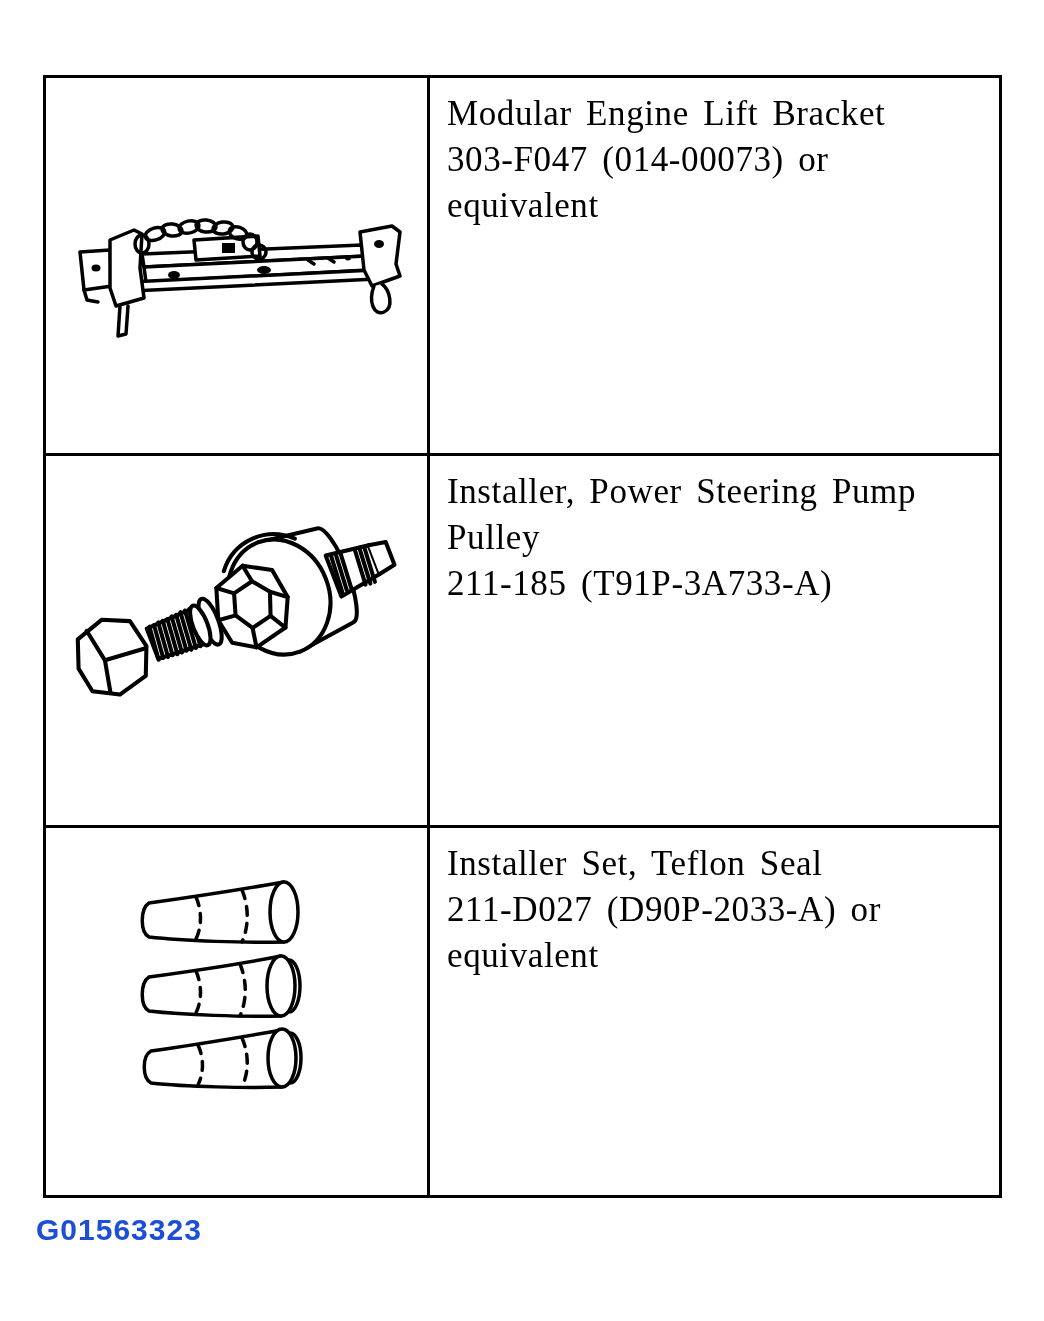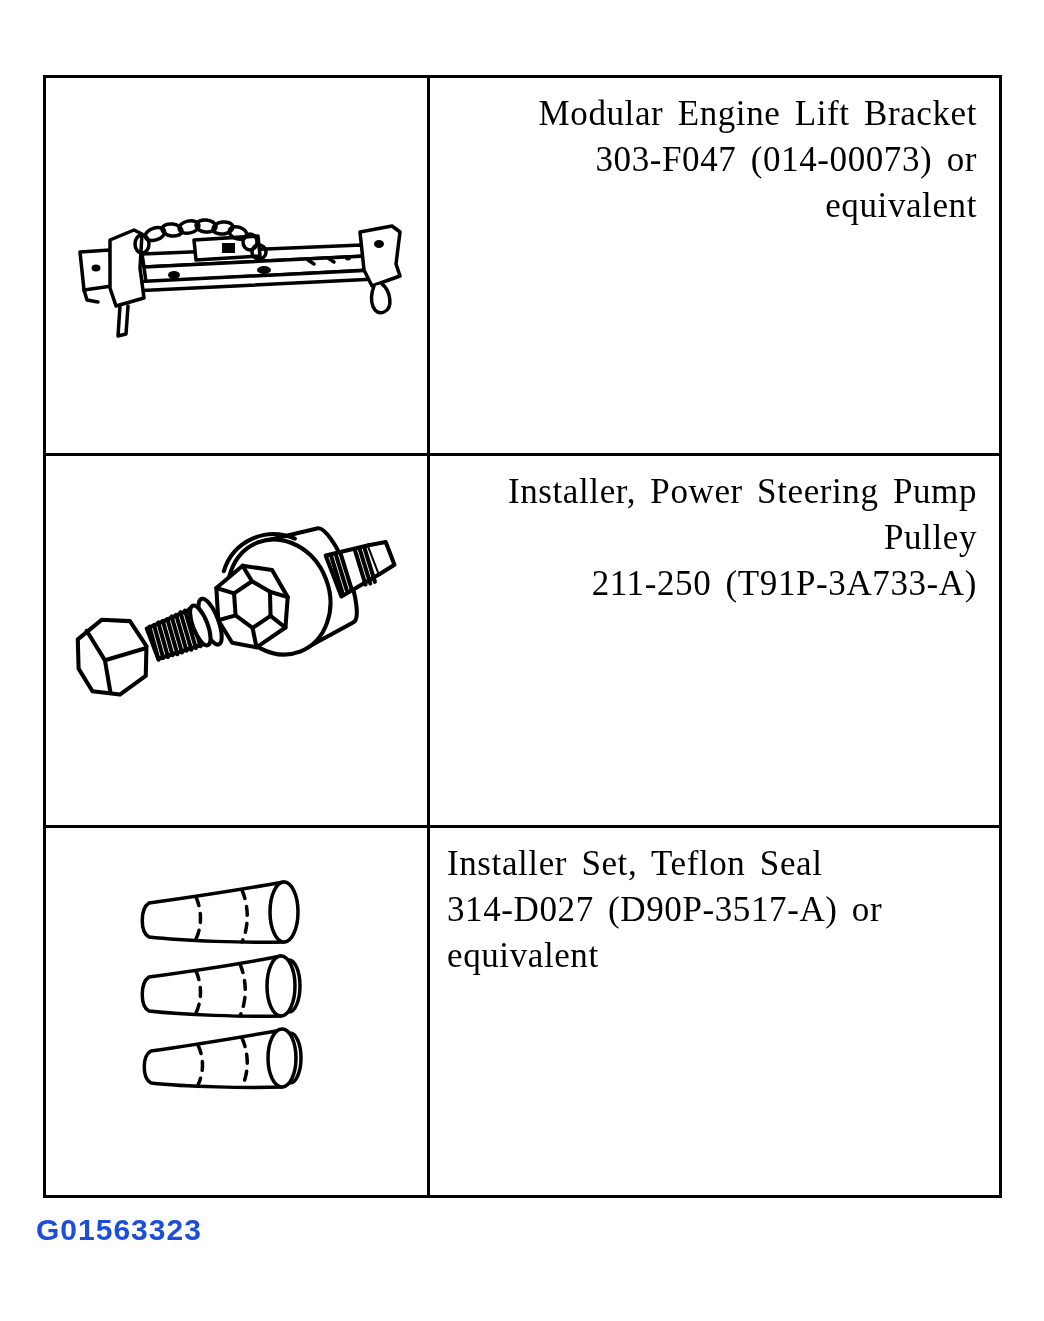--- a/index.html
+++ b/index.html
@@ -8,21 +8,21 @@
     font-family:"Liberation Serif",serif;overflow:hidden;
   }
   .tool-table{
     position:absolute;left:43px;top:75px;width:959px;height:1123px;
     border:3px solid #000;box-sizing:border-box;
     display:grid;grid-template-columns:384px 1fr;grid-template-rows:378px 372px 1fr;
     background:#fff;
   }
   .cell{position:relative;box-sizing:border-box;background:#fff;}
   .img-cell{border-right:3px solid #000;}
-  .rb{border-bottom:3px solid #000;text-align:right;}
+  .rb{border-bottom:3px solid #000;}
   .desc{
     white-space:pre-line;color:#000;font-size:35px;line-height:46px;
     letter-spacing:0.6px;word-spacing:5px;padding:13px 22px 0 17px;
   }
   .figure-id{
     position:absolute;left:36px;top:1213px;color:#1d4ed8;
     font-family:"Liberation Sans",sans-serif;font-weight:700;
     font-size:30px;letter-spacing:1px;
   }
   svg.art{position:absolute;display:block;}
@@ -107,21 +107,21 @@
 
           <path d="M14,118 L26,84 L62,72 L94,86 L102,122 L88,156 L50,166 L20,150 Z" fill="#fff"></path>
           <path d="M40,78 L48,120 L40,160 M48,120 L100,124"></path>
         </g>
       </svg>
     </div>
 
     <div class="cell rb">
       <div class="desc">Installer, Power Steering Pump
 Pulley
-211-250 (T91P-3A733-A)</div>
+211-185 (T91P-3A733-A)</div>
     </div>
 
     <div class="cell img-cell">
       <svg class="art art-sleeves" width="195" height="215" viewBox="0 0 195 215">
         <g fill="none" stroke="#000" stroke-width="3.5" stroke-linejoin="round" stroke-linecap="round">
 
           <path d="M152,6 C112,13 46,23 17,27 C8,33 8,56 17,61 C52,65 114,67 152,66 Z" fill="#fff"></path>
           <path d="M64,21 C70,35 70,50 64,63" stroke-dasharray="9 8"></path>
           <path d="M110,14 C117,31 117,50 110,66" stroke-dasharray="9 8"></path>
           <ellipse cx="152" cy="36" rx="14" ry="30" fill="#fff"></ellipse>
@@ -136,21 +136,21 @@
           <ellipse cx="158" cy="182" rx="11" ry="25" fill="#fff"></ellipse>
           <path d="M66,169 C72,182 72,196 66,209" stroke-dasharray="9 8"></path>
           <path d="M110,162 C117,178 117,196 110,211" stroke-dasharray="9 8"></path>
           <ellipse cx="150" cy="182" rx="14" ry="29" fill="#fff"></ellipse>
         </g>
       </svg>
     </div>
 
     <div class="cell">
       <div class="desc">Installer Set, Teflon Seal
-314-D027 (D90P-3517-A) or
+211-D027 (D90P-2033-A) or
 equivalent</div>
     </div>
 
   </div>
 
   <div class="figure-id">G01563323</div>
 
 </div>
 
 </body></html>

